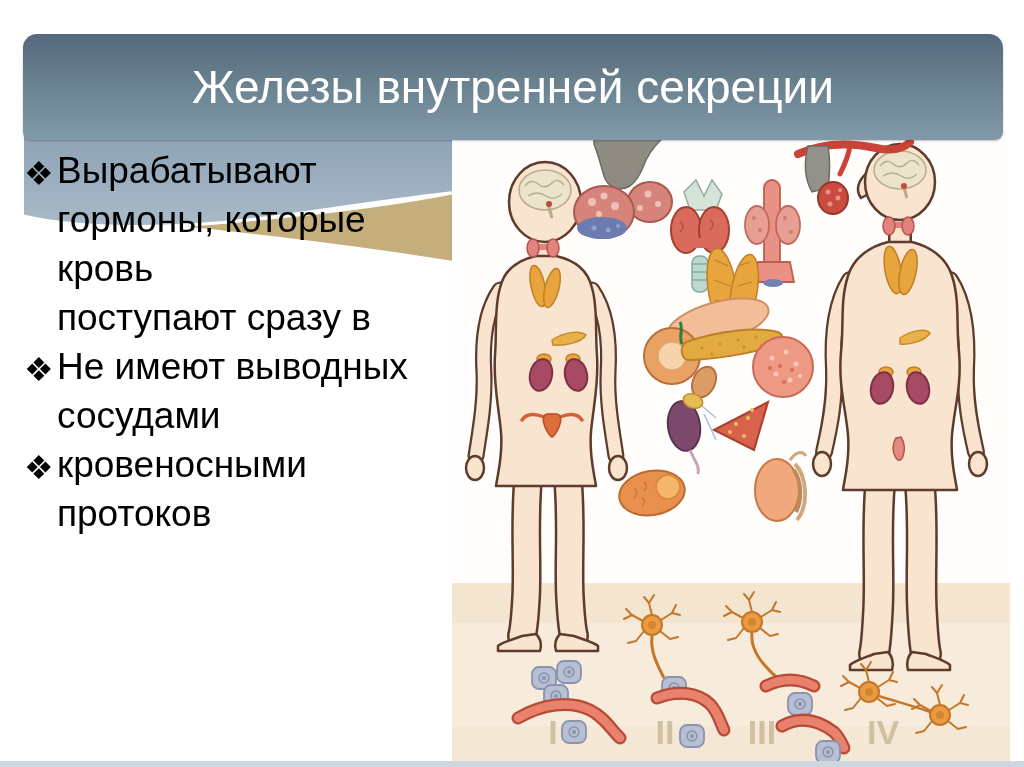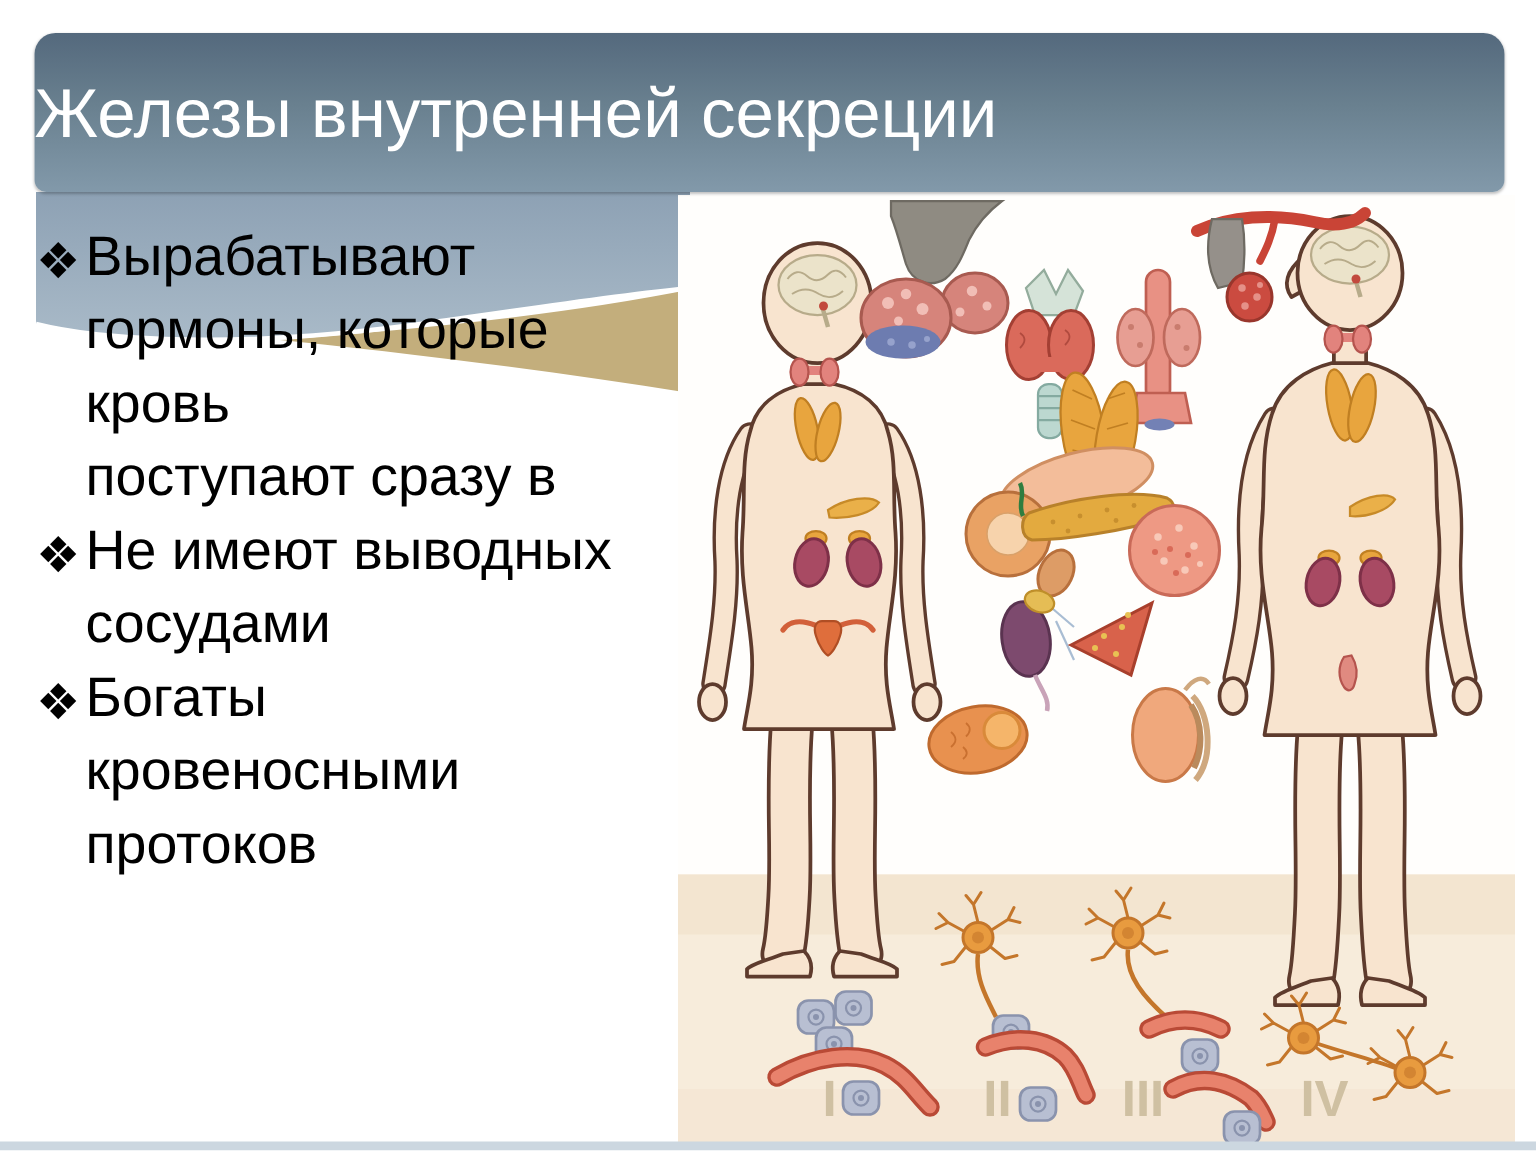--- a/index.html
+++ b/index.html
@@ -3,25 +3,25 @@
 <meta charset="utf-8">
 <style>
   html,body{margin:0;padding:0;}
   body{
     width:1024px;height:767px;position:relative;overflow:hidden;
     background:#ffffff;
     font-family:"Liberation Sans","DejaVu Sans",sans-serif;
   }
   .deco{position:absolute;left:0;top:0;z-index:0;}
   .title-bar{
-    position:absolute;left:23px;top:22px;width:980px;height:106px;z-index:2;
+    position:absolute;left:23px;top:34px;width:980px;height:106px;z-index:2;
     border-radius:14px 14px 8px 8px;
     background:linear-gradient(180deg,#54697d 0%,#69808f 45%,#8299aa 100%);
     box-shadow:0 1px 2px rgba(0,0,0,.25);
-    display:flex;align-items:center;
+    display:flex;align-items:center;justify-content:center;
   }
   .title-text{
     color:#ffffff;font-size:46px;font-weight:400;letter-spacing:0px;
     white-space:nowrap;
   }
   .bullets{
     position:absolute;left:24px;top:146px;width:430px;z-index:3;
     list-style:none;margin:0;padding:0;
   }
   .bullets li{
@@ -80,21 +80,20 @@
     <div class="line">кровь</div>
     <div class="line">поступают сразу в</div>
   </li>
   <li>
     <span class="marker">❖</span>
     <div class="line">Не имеют выводных</div>
     <div class="line">сосудами</div>
   </li>
   <li>
     <span class="marker">❖</span>
-    <div class="line">Богаты</div>
     <div class="line">кровеносными</div>
     <div class="line">протоков</div>
   </li>
 </ul>
 
 <div class="illustration">
 <svg width="558" height="632" viewBox="0 0 558 632">
   <defs>
     <g id="neuron">
       <path d="M0,-10 L-3,-22 M-3,-22 L-8,-28 M-3,-22 L2,-30 M9,-5 L20,-12 M20,-12 L28,-10 M20,-12 L24,-20 M-9,-4 L-20,-10 M-20,-10 L-28,-6 M-20,-10 L-26,-16 M8,6 L18,14 M18,14 L26,12 M-8,6 L-16,16 M-16,16 L-24,18" stroke="#c4762a" stroke-width="2" fill="none" stroke-linecap="round"></path>

